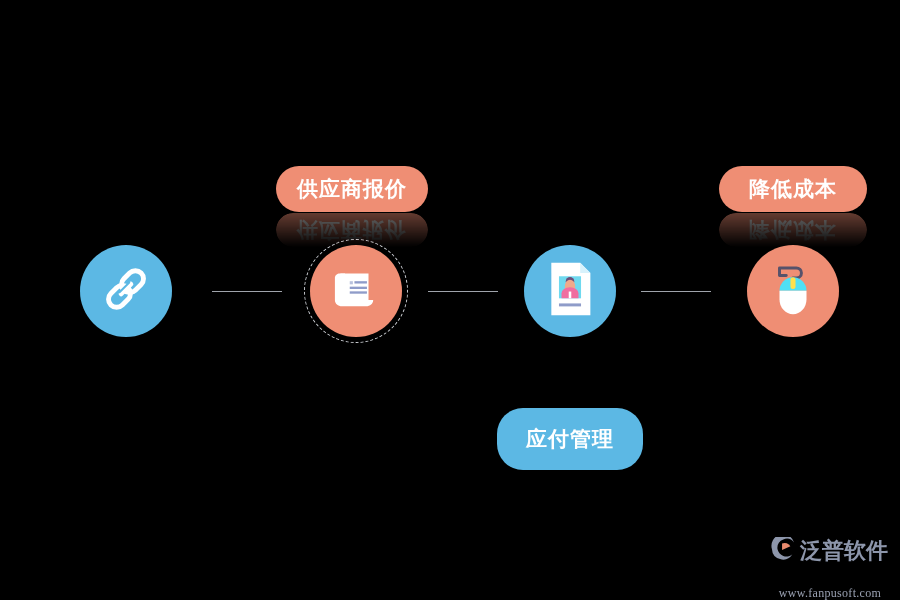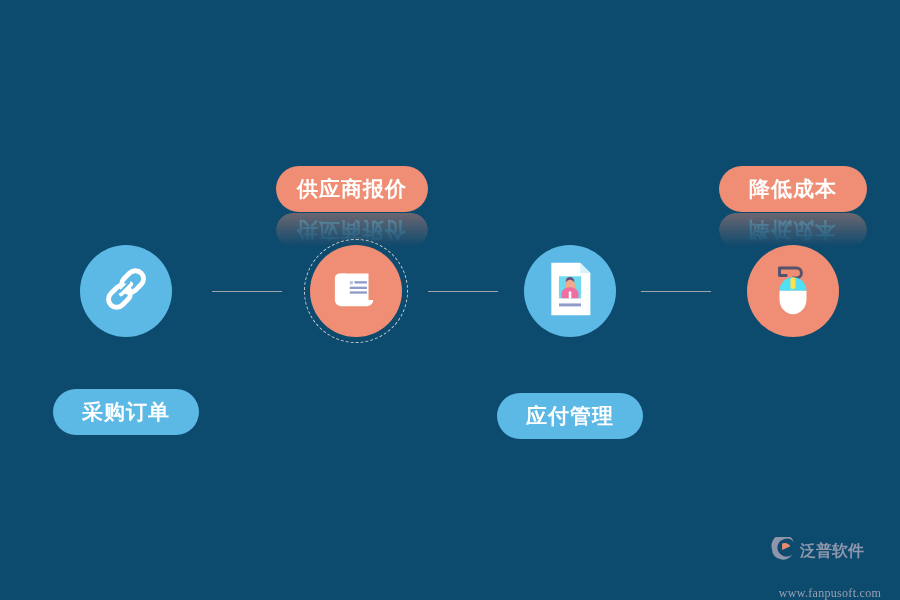--- a/index.html
+++ b/index.html
@@ -10,21 +10,21 @@
     width: 900px;
     height: 600px;
     background: #ffffff;
     font-family: "Liberation Sans", "DejaVu Sans", sans-serif;
     overflow: hidden;
   }
   #stage {
     position: relative;
     width: 900px;
     height: 600px;
-    background: #0c4a6e;
+    background: #000000;
   }
 
   
   .connector {
     position: absolute;
     height: 1px;
     background: #9fa4ab;
     top: 291px;
   }
   .conn-1 { left: 212px; width: 70px; }
@@ -75,21 +75,21 @@
     letter-spacing: 1px;
     white-space: nowrap;
     box-sizing: border-box;
   }
   .pill.blue   { background: #5CB8E4; }
   .pill.orange { background: #EF8E74; }
 
   .pill-top-1 { left: 276px; top: 166px; width: 152px; height: 46px; }
   .pill-top-2 { left: 719px; top: 166px; width: 148px; height: 46px; }
   .pill-bot-1 { left: 53px;  top: 389px; width: 146px; height: 46px; }
-  .pill-bot-2 { left: 497px; top: 393px; width: 146px; height: 46px; }
+  .pill-bot-2 { left: 497px; top: 408px; width: 146px; height: 62px; }
 
   
   .reflection {
     position: absolute;
     border-radius: 26px;
     overflow: hidden;
     pointer-events: none;
   }
   .reflection .inner {
     width: 100%;
@@ -119,21 +119,21 @@
     top: 537px;
     width: 120px;
     height: 56px;
   }
   .wm-row {
     display: flex;
     align-items: center;
     gap: 4px;
   }
   .wm-text {
-    font-size: 16px;
+    font-size: 22px;
     font-weight: bold;
     color: #8d96ab;
     letter-spacing: 0px;
     line-height: 1;
   }
   .wm-url {
     font-family: "Liberation Serif", "DejaVu Serif", serif;
     font-size: 12px;
     color: #9aa1b2;
     letter-spacing: 0.3px;
@@ -206,21 +206,20 @@
   <div class="pill orange pill-top-1">供应商报价</div>
   <div class="reflection refl-1">
     <div class="inner">供应商报价</div>
   </div>
 
   <div class="pill orange pill-top-2">降低成本</div>
   <div class="reflection refl-2">
     <div class="inner">降低成本</div>
   </div>
 
-  <div class="pill blue pill-bot-1">采购订单</div>
 
   <div class="pill blue pill-bot-2">应付管理</div>
 
   <div id="watermark">
     <div class="wm-row">
       <span>
         <svg width="26" height="24" viewBox="0 0 28 26">
           <path d="M2 13 a12 12 0 0 1 24 -7 a10 10 0 0 0 -18 7 a10 10 0 0 0 16 6 a12 12 0 0 1 -22 -6 z" fill="#8d96ab"></path>
           <path d="M13 7 a7 7 0 0 1 9 3 l-9 4 z" fill="#e98b6e"></path>
         </svg>

